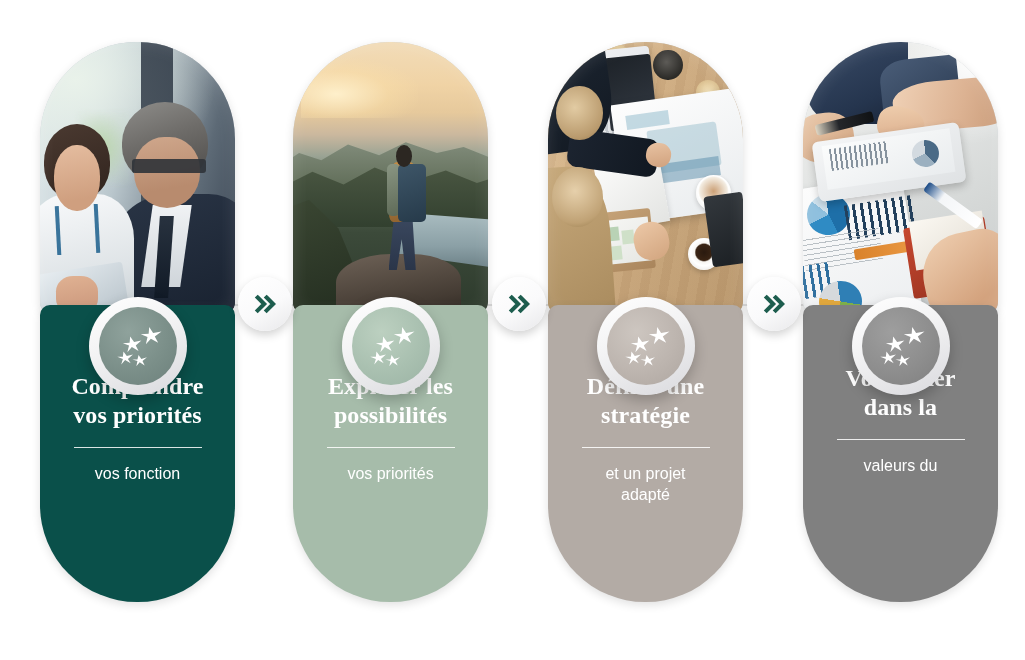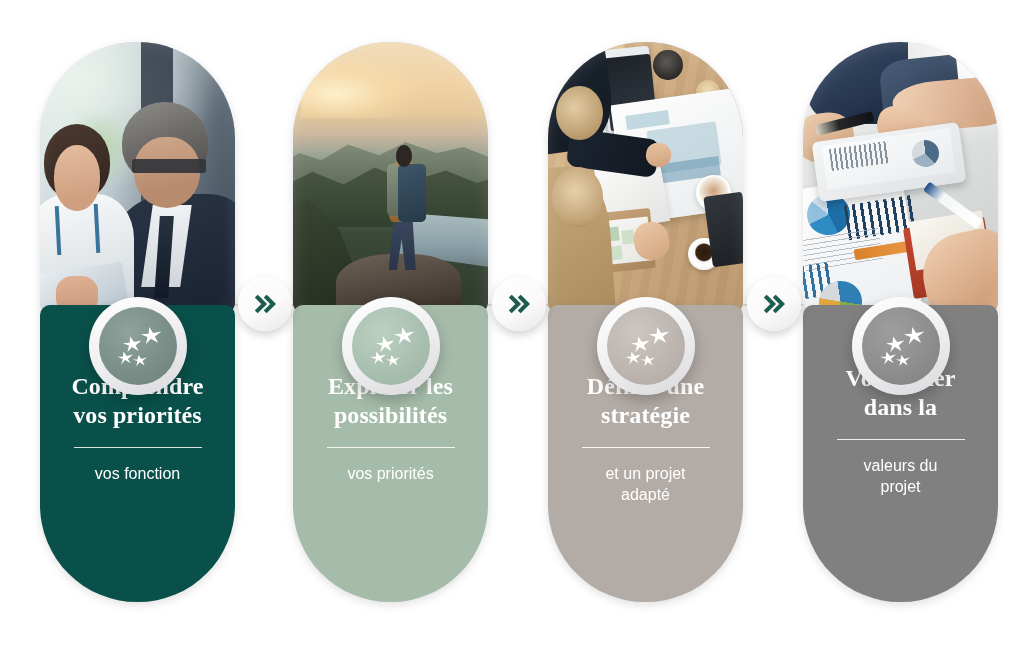--- a/index.html
+++ b/index.html
@@ -803,18 +803,17 @@
     </div>
 
     <div class="text-wrap">
       <div class="title">
         <div>Vous aider</div>
         <div>dans la</div>
       </div>
       <div class="divider"></div>
       <div class="subtitle">
         <div>valeurs du</div>
-        <div>projet</div>
       </div>
     </div>
   </div>
 
 </div>
 
 </body></html>

